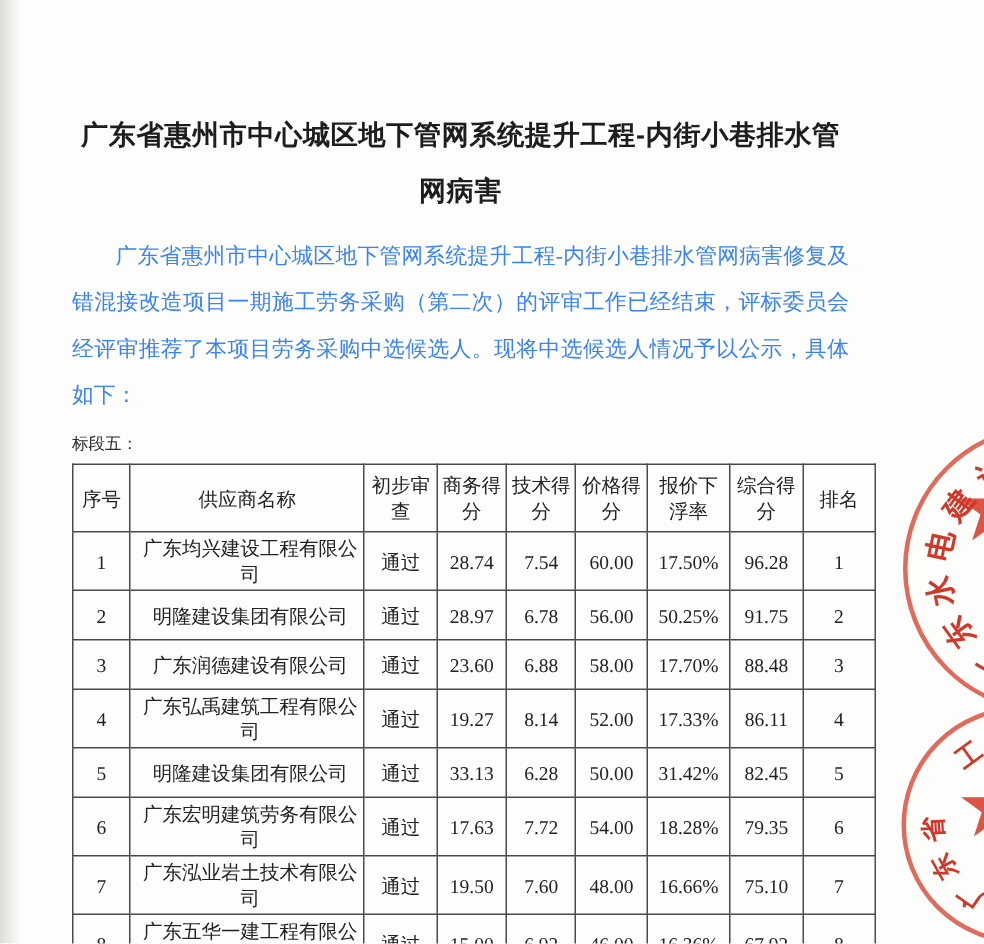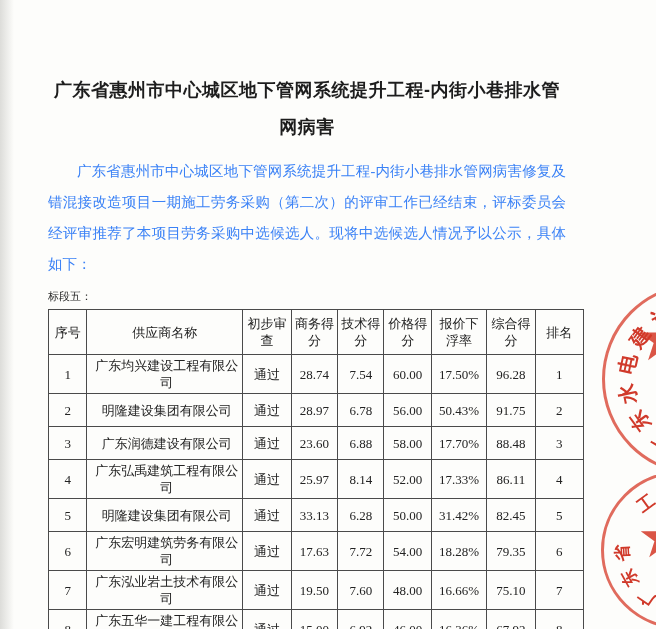--- a/index.html
+++ b/index.html
@@ -162,40 +162,40 @@
         <td>96.28</td>
         <td>1</td>
       </tr>
       <tr>
         <td>2</td>
         <td class="name-cell">明隆建设集团有限公司</td>
         <td>通过</td>
         <td>28.97</td>
         <td>6.78</td>
         <td>56.00</td>
-        <td>50.43%</td>
+        <td>50.25%</td>
         <td>91.75</td>
         <td>2</td>
       </tr>
       <tr>
         <td>3</td>
         <td class="name-cell">广东润德建设有限公司</td>
         <td>通过</td>
         <td>23.60</td>
         <td>6.88</td>
         <td>58.00</td>
         <td>17.70%</td>
         <td>88.48</td>
         <td>3</td>
       </tr>
       <tr>
         <td>4</td>
         <td class="name-cell">广东弘禹建筑工程有限公司</td>
         <td>通过</td>
-        <td>25.97</td>
+        <td>19.27</td>
         <td>8.14</td>
         <td>52.00</td>
         <td>17.33%</td>
         <td>86.11</td>
         <td>4</td>
       </tr>
       <tr>
         <td>5</td>
         <td class="name-cell">明隆建设集团有限公司</td>
         <td>通过</td>

